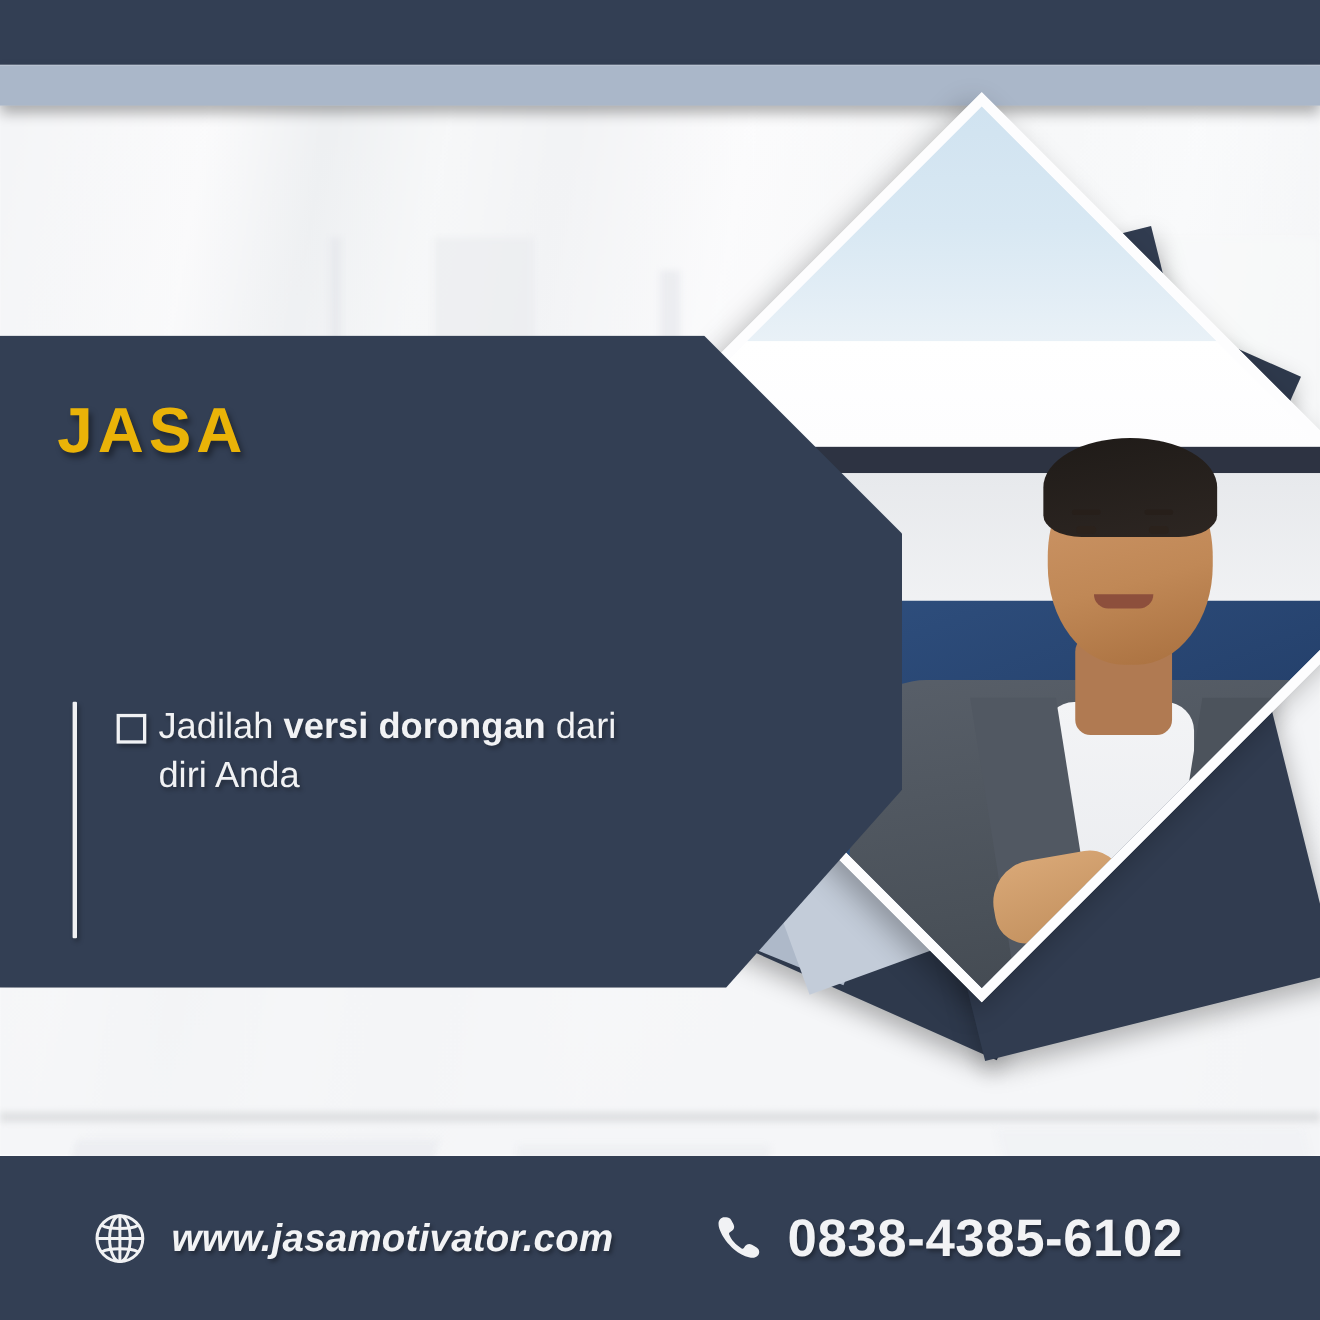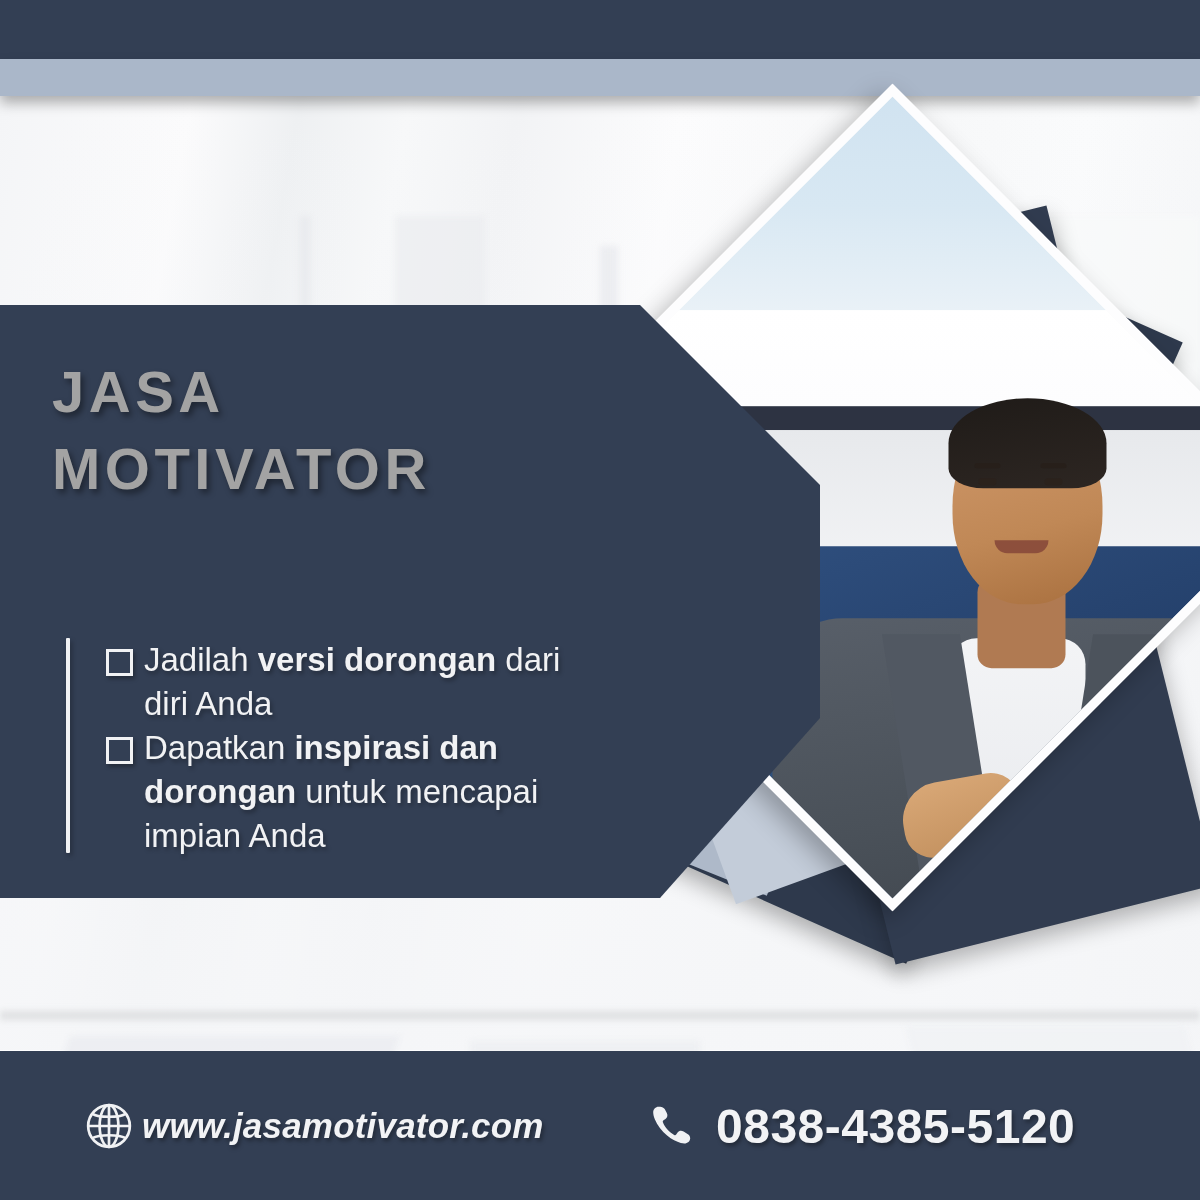--- a/index.html
+++ b/index.html
@@ -89,21 +89,21 @@
     position: absolute;
   }
   .footer-group.web   { left: 84px; top: 50%; transform: translateY(-50%); }
   .footer-group.phone { left: 648px; top: 50%; transform: translateY(-50%); }
 
   .globe-icon { width: 50px; height: 50px; flex: none; }
   .phone-icon { width: 48px; height: 48px; flex: none; }
 
   .footer-text {
     color: #f2f3f5;
-    margin-left: 8px;
+    margin-left: 22px;
     white-space: nowrap;
     text-shadow: 2px 3px 4px rgba(0,0,0,0.35);
   }
   .footer-text.web {
     font-size: 35px;
     font-weight: bold;
     font-style: italic;
     letter-spacing: 0.2px;
   }
   .footer-text.phone {
@@ -121,21 +121,21 @@
     background: #333f54;
     box-shadow: 0 9px 16px rgba(0,0,0,0.25);
     -webkit-clip-path: polygon(0 0, 640px 0, 820px 180px, 820px 413px, 660px 593px, 0 593px);
     clip-path: polygon(0 0, 640px 0, 820px 180px, 820px 413px, 660px 593px, 0 593px);
   }
 
   .headline {
     position: absolute;
     left: 52px;
     top: 48px;
-    color: #a3a3a3;
+    color: #eab308;
     font-size: 58px;
     font-weight: bold;
     line-height: 1.33;
     letter-spacing: 4.5px;
     text-shadow: 3px 4px 6px rgba(0,0,0,0.42);
   }
   .headline div { white-space: nowrap; }
 
   .bullet-wrap {
     position: absolute;
@@ -395,36 +395,31 @@
         </div>
       </div>
     </div>
     <div class="diamond-border"></div>
   </div>
 
   <div class="main-panel">
 
     <div class="headline">
       <div>JASA</div>
-      <div>MOTIVATOR</div>
     </div>
 
     <div class="bullet-wrap">
       <div class="accent-line"></div>
       <div class="bullet-list">
 
         <div class="bullet-item">
           <span class="bullet-box"></span>
           <span class="bullet-text"><span>Jadilah </span><b>versi dorongan</b><span> dari diri Anda</span></span>
         </div>
 
-        <div class="bullet-item">
-          <span class="bullet-box"></span>
-          <span class="bullet-text"><span>Dapatkan </span><b>inspirasi dan dorongan</b><span> untuk mencapai impian Anda</span></span>
-        </div>
 
       </div>
     </div>
   </div>
 
   <div class="bar-footer">
 
     <div class="footer-group web">
       <svg class="globe-icon" viewBox="0 0 48 48">
         <g fill="none" stroke="#f1f2f4" stroke-width="2.6">
@@ -436,18 +431,18 @@
           <line x1="24" y1="4" x2="24" y2="44"></line>
         </g>
       </svg>
       <span class="footer-text web">www.jasamotivator.com</span>
     </div>
 
     <div class="footer-group phone">
       <svg class="phone-icon" viewBox="0 0 48 48">
         <path fill="#f1f2f4" d="M10.4 5.2c-2.6 0-5.2 2.4-5.2 5.6 0 2.1 0.5 4.4 1.6 6.9 2.5 5.9 7 12 12.3 16.4 4.7 3.9 9.6 6.4 13.7 7.4 1.3 0.3 2.5 0.5 3.5 0.5 3.3 0 5.9-2.5 5.9-5.3 0-1.8-1-3.3-2.7-4.3l-3.9-2.3c-2.3-1.4-4.6-0.9-6 1l-1.4 1.9c-0.5 0.7-1.2 0.8-2 0.4-2.4-1.3-4.9-3.3-7-5.7-2-2.3-3.5-4.7-4.3-6.9-0.3-0.8-0.1-1.5 0.6-2l2-1.4c1.9-1.3 2.5-3.6 1.3-5.9l-2.1-4C15.8 6.2 14 5.2 12.2 5.2z"></path>
       </svg>
-      <span class="footer-text phone">0838-4385-5120</span>
+      <span class="footer-text phone">0838-4385-6102</span>
     </div>
 
   </div>
 
 </div>
 
 </body></html>

